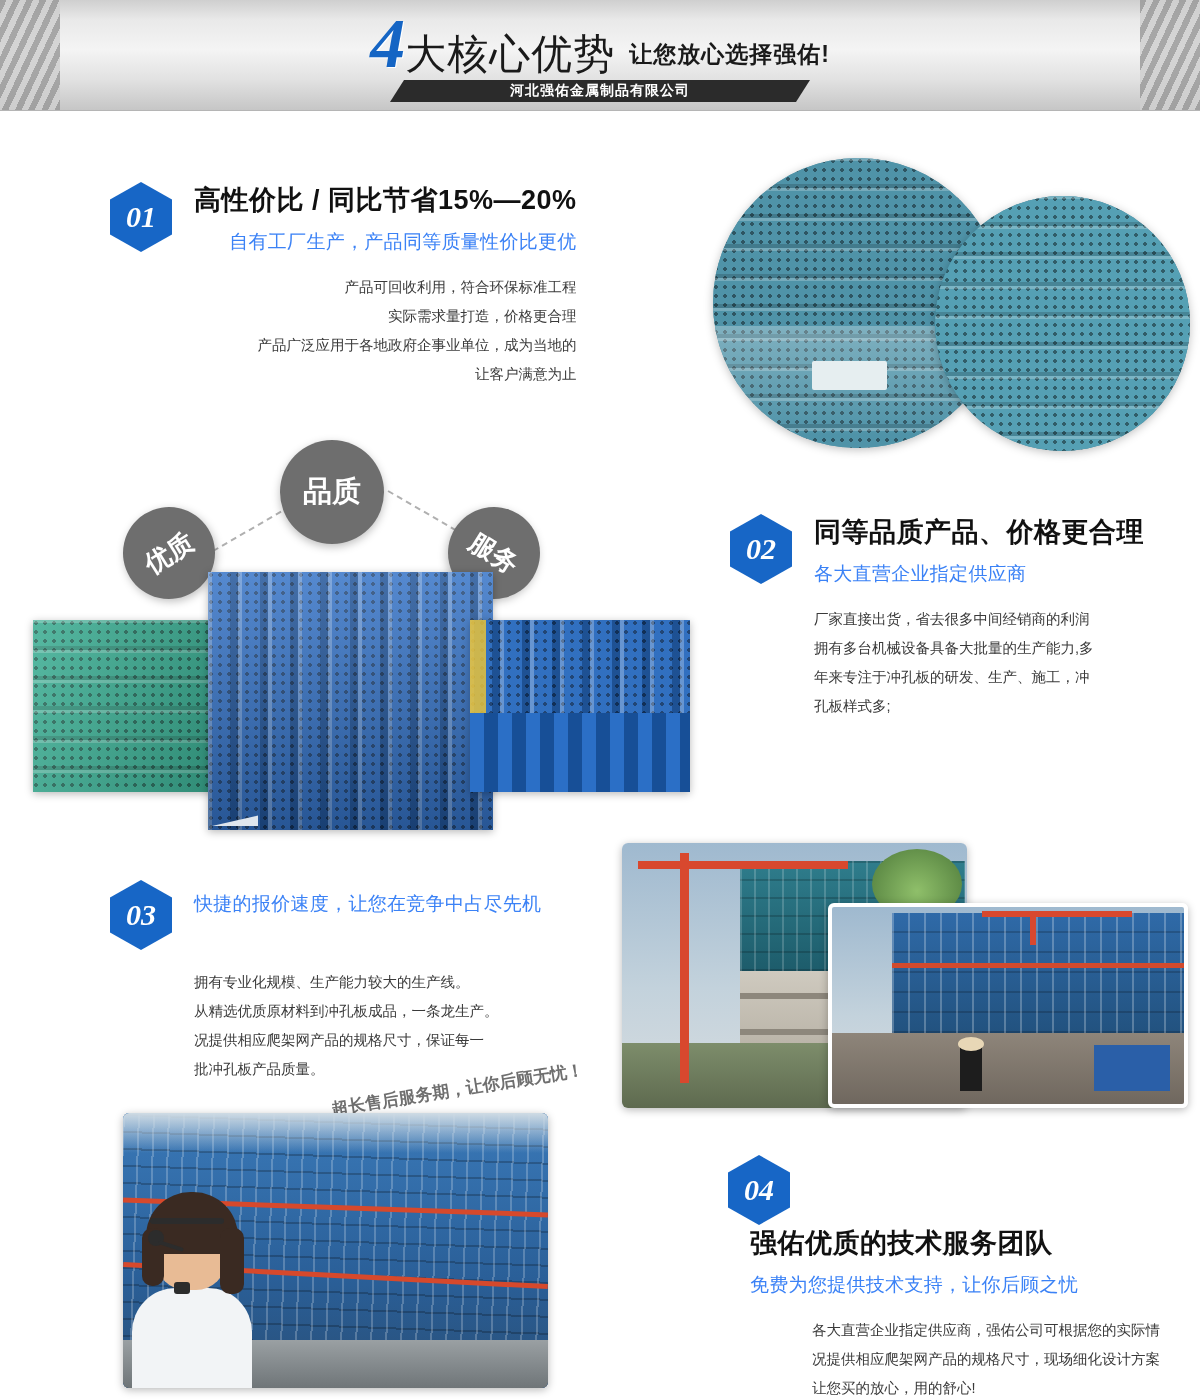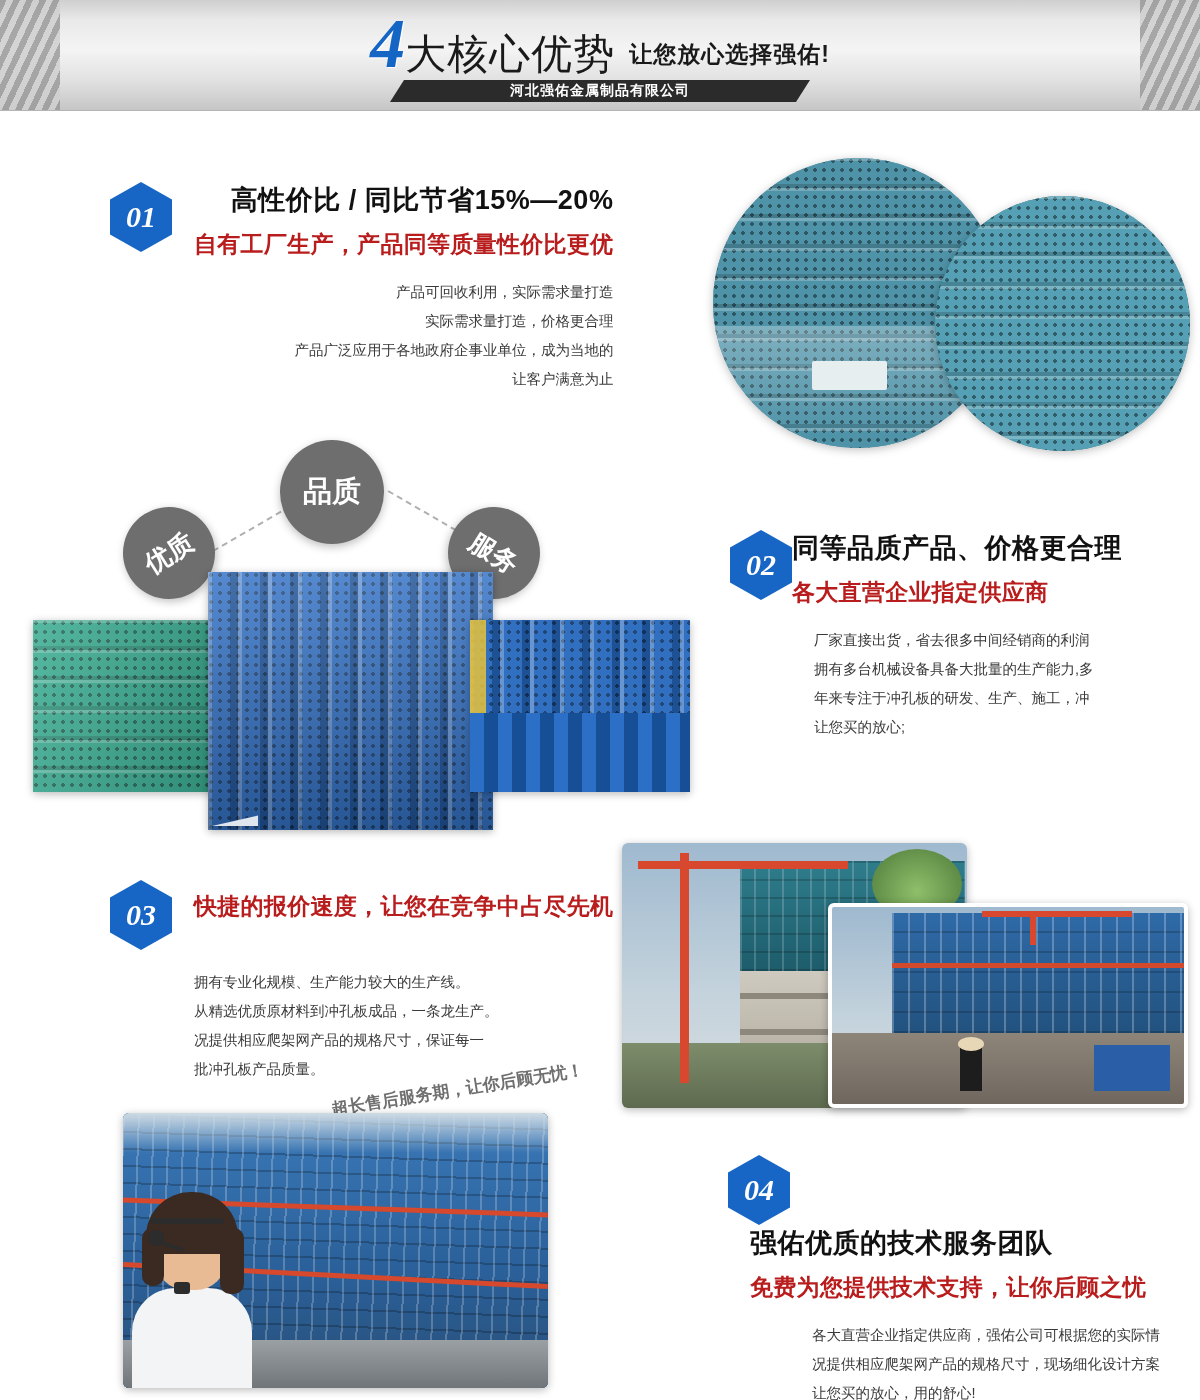--- a/index.html
+++ b/index.html
@@ -64,21 +64,21 @@
     clip-path:polygon(50% 0,100% 25%,100% 75%,50% 100%,0 75%,0 25%);
     display:flex;align-items:center;justify-content:center;
     color:#fff;font-size:30px;font-weight:bold;font-style:italic;
     font-family:"Liberation Serif","DejaVu Serif",serif;
   }
   .head-title{
     font-size:27px;font-weight:bold;color:#111;letter-spacing:.5px;
     white-space:nowrap;
   }
   .head-sub{
-    font-size:23px;font-weight:bold;color:#b91c1c;margin-top:11px;letter-spacing:.3px;
+    font-size:19px;font-weight:normal;color:#3b82f6;margin-top:11px;letter-spacing:.3px;
     white-space:nowrap;
   }
   .body-text{
     font-size:14.5px;color:#3a3a3a;line-height:2.0;margin-top:18px;
   }
   .body-text div{white-space:nowrap;}
 
   
   .photo{position:absolute;overflow:hidden;}
   .rounded{border-radius:6px;}
@@ -173,21 +173,21 @@
 
 <div class="sec" style="left:110px;top:182px;text-align:right;">
   <div style="display:flex;align-items:flex-start;">
     <div class="num-badge">01</div>
     <div style="margin-left:22px;">
       <div class="head-title">高性价比 / 同比节省15%—20%</div>
       <div class="head-sub">自有工厂生产，产品同等质量性价比更优</div>
     </div>
   </div>
   <div class="body-text" style="margin-left:84px;">
-    <div>产品可回收利用，实际需求量打造</div>
+    <div>产品可回收利用，符合环保标准工程</div>
     <div>实际需求量打造，价格更合理</div>
     <div>产品广泛应用于各地政府企事业单位，成为当地的</div>
     <div>让客户满意为止</div>
   </div>
 </div>
 
 <div class="circ" style="left:713px;top:158px;width:290px;height:290px;background:#4e8fa5;">
   <div class="perf" style="background-color:#4f93a8;"></div>
   <div class="slats"></div>
   <div style="position:absolute;left:0;top:58%;width:100%;height:38%;
@@ -229,33 +229,33 @@
 </div>
 
 <div class="photo shadow" style="left:470px;top:620px;width:220px;height:172px;background:#1d5fae;">
   <div class="perf" style="background-color:#2668bd;"></div>
   <div class="vslats"></div>
   <div style="position:absolute;left:0;top:0;width:16px;height:100%;background:#e8c23a;opacity:.85;"></div>
   <div style="position:absolute;left:0;bottom:0;width:100%;height:46%;
               background:repeating-linear-gradient(90deg,#2b6fc6 0 14px,#174f97 14px 28px);"></div>
 </div>
 
-<div class="sec" style="left:730px;top:530px;">
+<div class="sec" style="left:730px;top:514px;">
   <div style="display:flex;align-items:flex-start;">
     <div class="num-badge">02</div>
-    <div style="">
+    <div style="margin-left:22px;">
       <div class="head-title">同等品质产品、价格更合理</div>
       <div class="head-sub">各大直营企业指定供应商</div>
     </div>
   </div>
   <div class="body-text" style="margin-left:84px;">
     <div>厂家直接出货，省去很多中间经销商的利润</div>
     <div>拥有多台机械设备具备大批量的生产能力,多</div>
     <div>年来专注于冲孔板的研发、生产、施工，冲</div>
-    <div>让您买的放心;</div>
+    <div>孔板样式多;</div>
   </div>
 </div>
 
 <div class="sec" style="left:110px;top:880px;">
   <div style="display:flex;align-items:flex-start;">
     <div class="num-badge">03</div>
     <div style="margin-left:22px;">
       <div class="head-sub">快捷的报价速度，让您在竞争中占尽先机</div>
     </div>
   </div>

